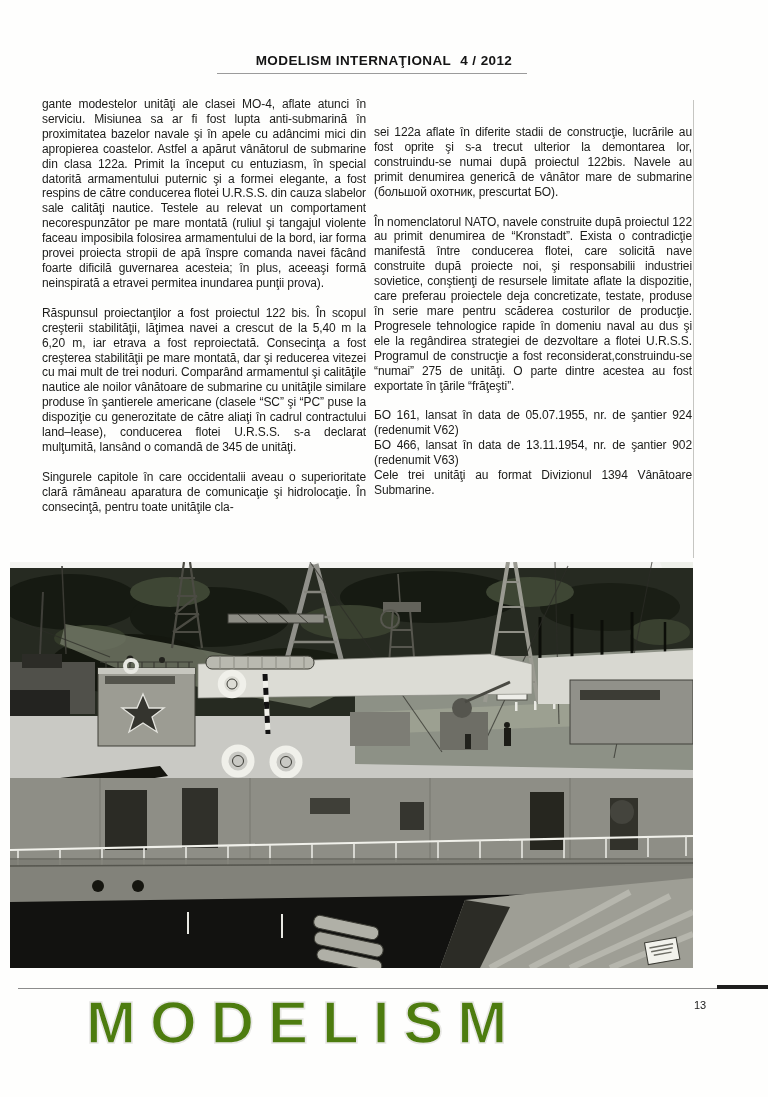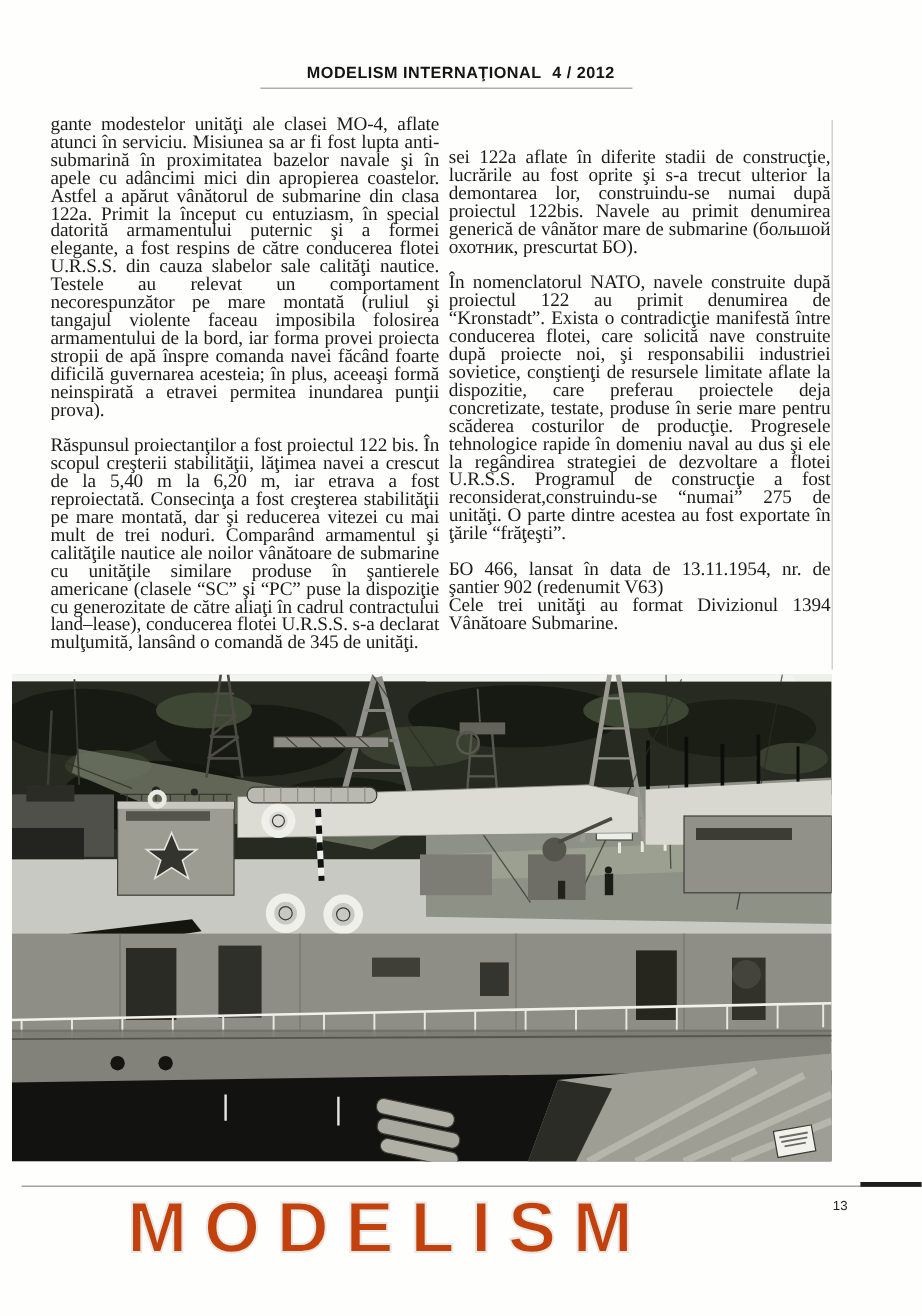--- a/index.html
+++ b/index.html
@@ -9,63 +9,65 @@
 
   
   .header-title{position:absolute;top:53px;left:0;right:0;text-align:center;
     font-family:"Liberation Sans",sans-serif;font-weight:bold;font-size:13.5px;
     color:#141414;letter-spacing:.4px;white-space:nowrap;}
   .header-title .issue{margin-left:9px;font-weight:bold;}
   .header-rule{position:absolute;left:217px;top:73px;width:310px;height:1px;background:#9b9b9b;}
 
   
   .col{position:absolute;top:97px;color:#1b1b19;
-    font-family:Liberation Serif, serif;
-    font-size:16px;line-height:14.9px;letter-spacing:-0.1px;text-align:justify;}
+    font-family:Liberation Sans, sans-serif;
+    font-size:12px;line-height:14.9px;letter-spacing:-0.1px;text-align:justify;}
   .col-left{left:42px;width:324px;}
   .col-right{left:374px;width:318px;margin-top:28px;}
   .col p{margin:0 0 15px 0;}
   .col p.tight{margin:0;}
   .col p.flota{margin-top:24px;margin-bottom:0;}
   .lead{font-weight:bold;font-style:italic;}
 
   .vrule-right{position:absolute;left:693px;top:100px;width:1px;height:458px;background:#c6c6c2;}
 
   
   .photo{position:absolute;left:10px;top:562px;width:683px;height:406px;}
   .photo svg{display:block;width:100%;height:100%;}
 
   
   .footer-rule{position:absolute;left:18px;top:988px;width:750px;height:1px;background:#8c8c8c;}
   .footer-rule-thick{position:absolute;left:717px;top:985px;width:51px;height:4px;background:#1e1e1e;}
-  .watermark{position:absolute;left:106px;top:988px;
+  .watermark{position:absolute;left:86px;top:988px;
     font-family:"Liberation Sans",sans-serif;font-weight:bold;font-size:60px;
-    letter-spacing:14px;color:#c2410c;-webkit-text-stroke:1.6px #e7e7e4;
+    letter-spacing:14px;color:#4d7c0f;-webkit-text-stroke:1.6px #e7e7e4;
     white-space:nowrap;user-select:none;}
   .page-number{position:absolute;left:694px;top:999px;font-family:"Liberation Sans",sans-serif;
     font-size:11px;color:#1c1c1c;}
 </style>
 </head>
 <body>
 
 <div class="page">
 
   <div class="header-title">
     <span>MODELISM INTERNAŢIONAL</span><span class="issue">4 / 2012</span>
   </div>
   <div class="header-rule"></div>
 
   <div class="col col-left">
     <p>gante modestelor unităţi ale clasei MO-4, aflate atunci în serviciu. Misiunea sa ar fi fost lupta anti-submarină în proximitatea bazelor navale şi în apele cu adâncimi mici din apropierea coastelor. Astfel a apărut vânătorul de submarine din clasa 122a. Primit la început cu entuziasm, în special datorită armamentului puternic şi a formei elegante, a fost respins de către conducerea flotei U.R.S.S. din cauza slabelor sale calităţi nautice. Testele au relevat un comportament necorespunzător pe mare montată (ruliul şi tangajul violente faceau imposibila folosirea armamentului de la bord, iar forma provei proiecta stropii de apă înspre comanda navei făcând foarte dificilă guvernarea acesteia; în plus, aceeaşi formă neinspirată a etravei permitea inundarea punţii prova).</p>
     <p>Răspunsul proiectanţilor a fost proiectul 122 bis. În scopul creşterii stabilităţii, lăţimea navei a crescut de la 5,40 m la 6,20 m, iar etrava a fost reproiectată. Consecinţa a fost creşterea stabilităţii pe mare montată, dar şi reducerea vitezei cu mai mult de trei noduri. Comparând armamentul şi calităţile nautice ale noilor vânătoare de submarine cu unităţile similare produse în şantierele americane (clasele “SC” şi “PC” puse la dispoziţie cu generozitate de către aliaţi în cadrul contractului land–lease), conducerea flotei U.R.S.S. s-a declarat mulţumită, lansând o comandă de 345 de unităţi.</p>
+    <p>Singurele capitole în care occidentalii aveau o superioritate clară rămâneau aparatura de comunicaţie şi hidrolocaţie. În consecinţă, pentru toate unităţile cla-</p>
   </div>
 
   <div class="col col-right">
     <p>sei 122a aflate în diferite stadii de construcţie, lucrările au fost oprite şi s-a trecut ulterior la demontarea lor, construindu-se numai după proiectul 122bis. Navele au primit denumirea generică de vânător mare de submarine (большой охотник, prescurtat БО).</p>
     <p>În nomenclatorul NATO, navele construite după proiectul 122 au primit denumirea de “Kronstadt”. Exista o contradicţie manifestă între conducerea flotei, care solicită nave construite după proiecte noi, şi responsabilii industriei sovietice, conştienţi de resursele limitate aflate la dispozitie, care preferau proiectele deja concretizate, testate, produse în serie mare pentru scăderea costurilor de producţie. Progresele tehnologice rapide în domeniu naval au dus şi ele la regândirea strategiei de dezvoltare a flotei U.R.S.S. Programul de construcţie a fost reconsiderat,construindu-se “numai” 275 de unităţi. O parte dintre acestea au fost exportate în ţările “frăţeşti”.</p>
+    <p class="tight">БО 161, lansat în data de 05.07.1955, nr. de şantier 924 (redenumit V62)</p>
     <p class="tight">БО 466, lansat în data de 13.11.1954, nr. de şantier 902 (redenumit V63)</p>
     <p class="tight">Cele trei unităţi au format Divizionul 1394 Vânătoare Submarine.</p>
   </div>
 
   <div class="vrule-right"></div>
 
   <div class="photo">
     <svg viewBox="0 0 683 406" preserveAspectRatio="none">
 
       <rect x="0" y="0" width="683" height="406" fill="#c9c9c4"></rect>

